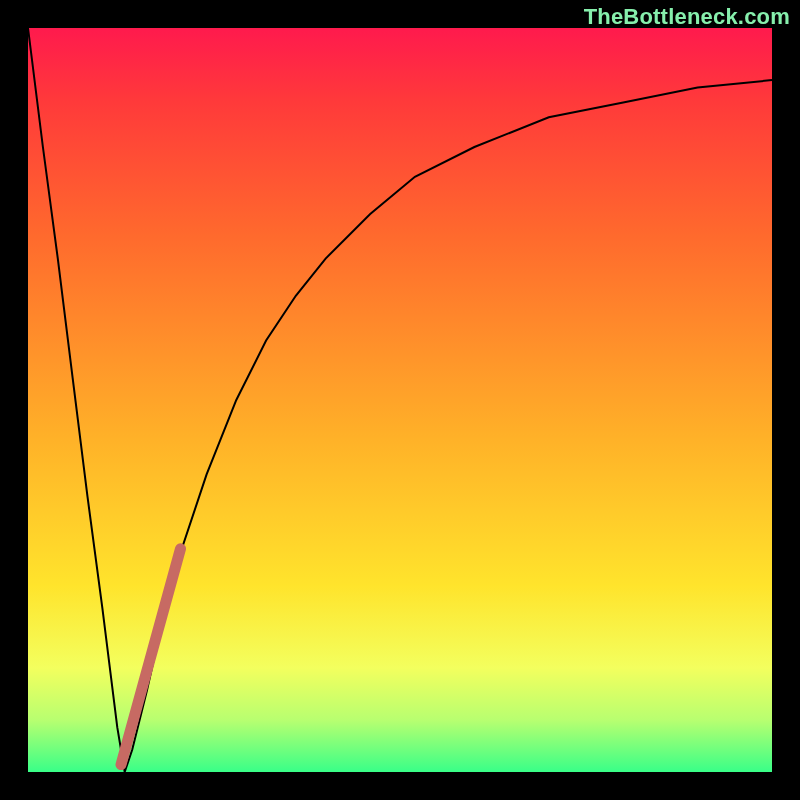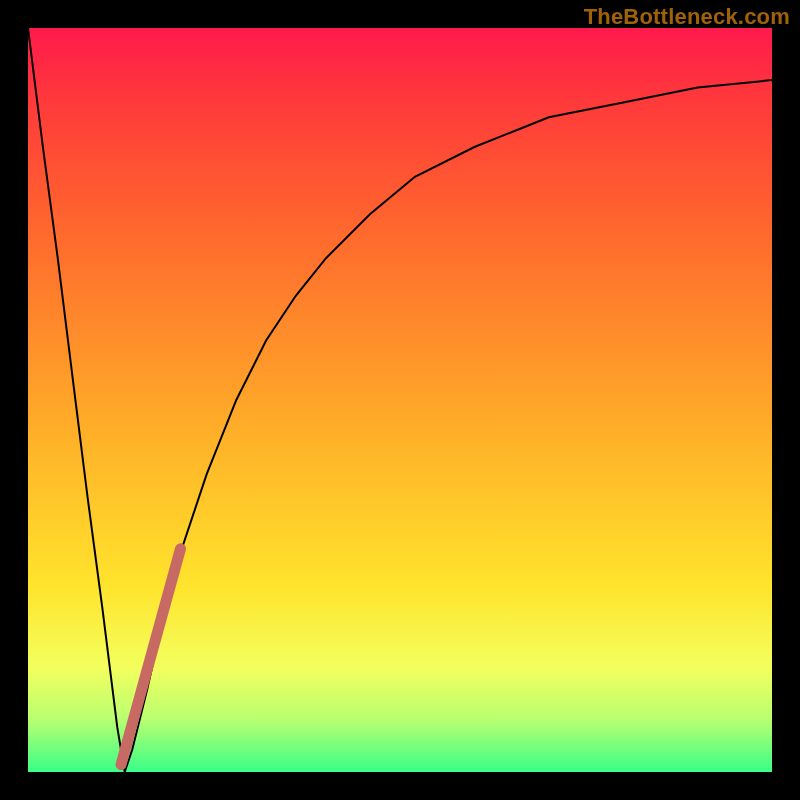--- a/index.html
+++ b/index.html
@@ -33,21 +33,21 @@
       #ffe42c 75%,
       #f3ff5e 86%,
       #b8ff70 93%,
       #39ff88 100%
     );
   }
   .watermark {
     position: absolute;
     top: 4px;
     right: 10px;
-    color: #a16207;
+    color: #86efac;
     font-size: 22px;
     font-weight: 600;
     letter-spacing: 0.2px;
     user-select: none;
   }
   svg.overlay {
     position: absolute;
     left: 0;
     top: 0;
     width: 744px;

